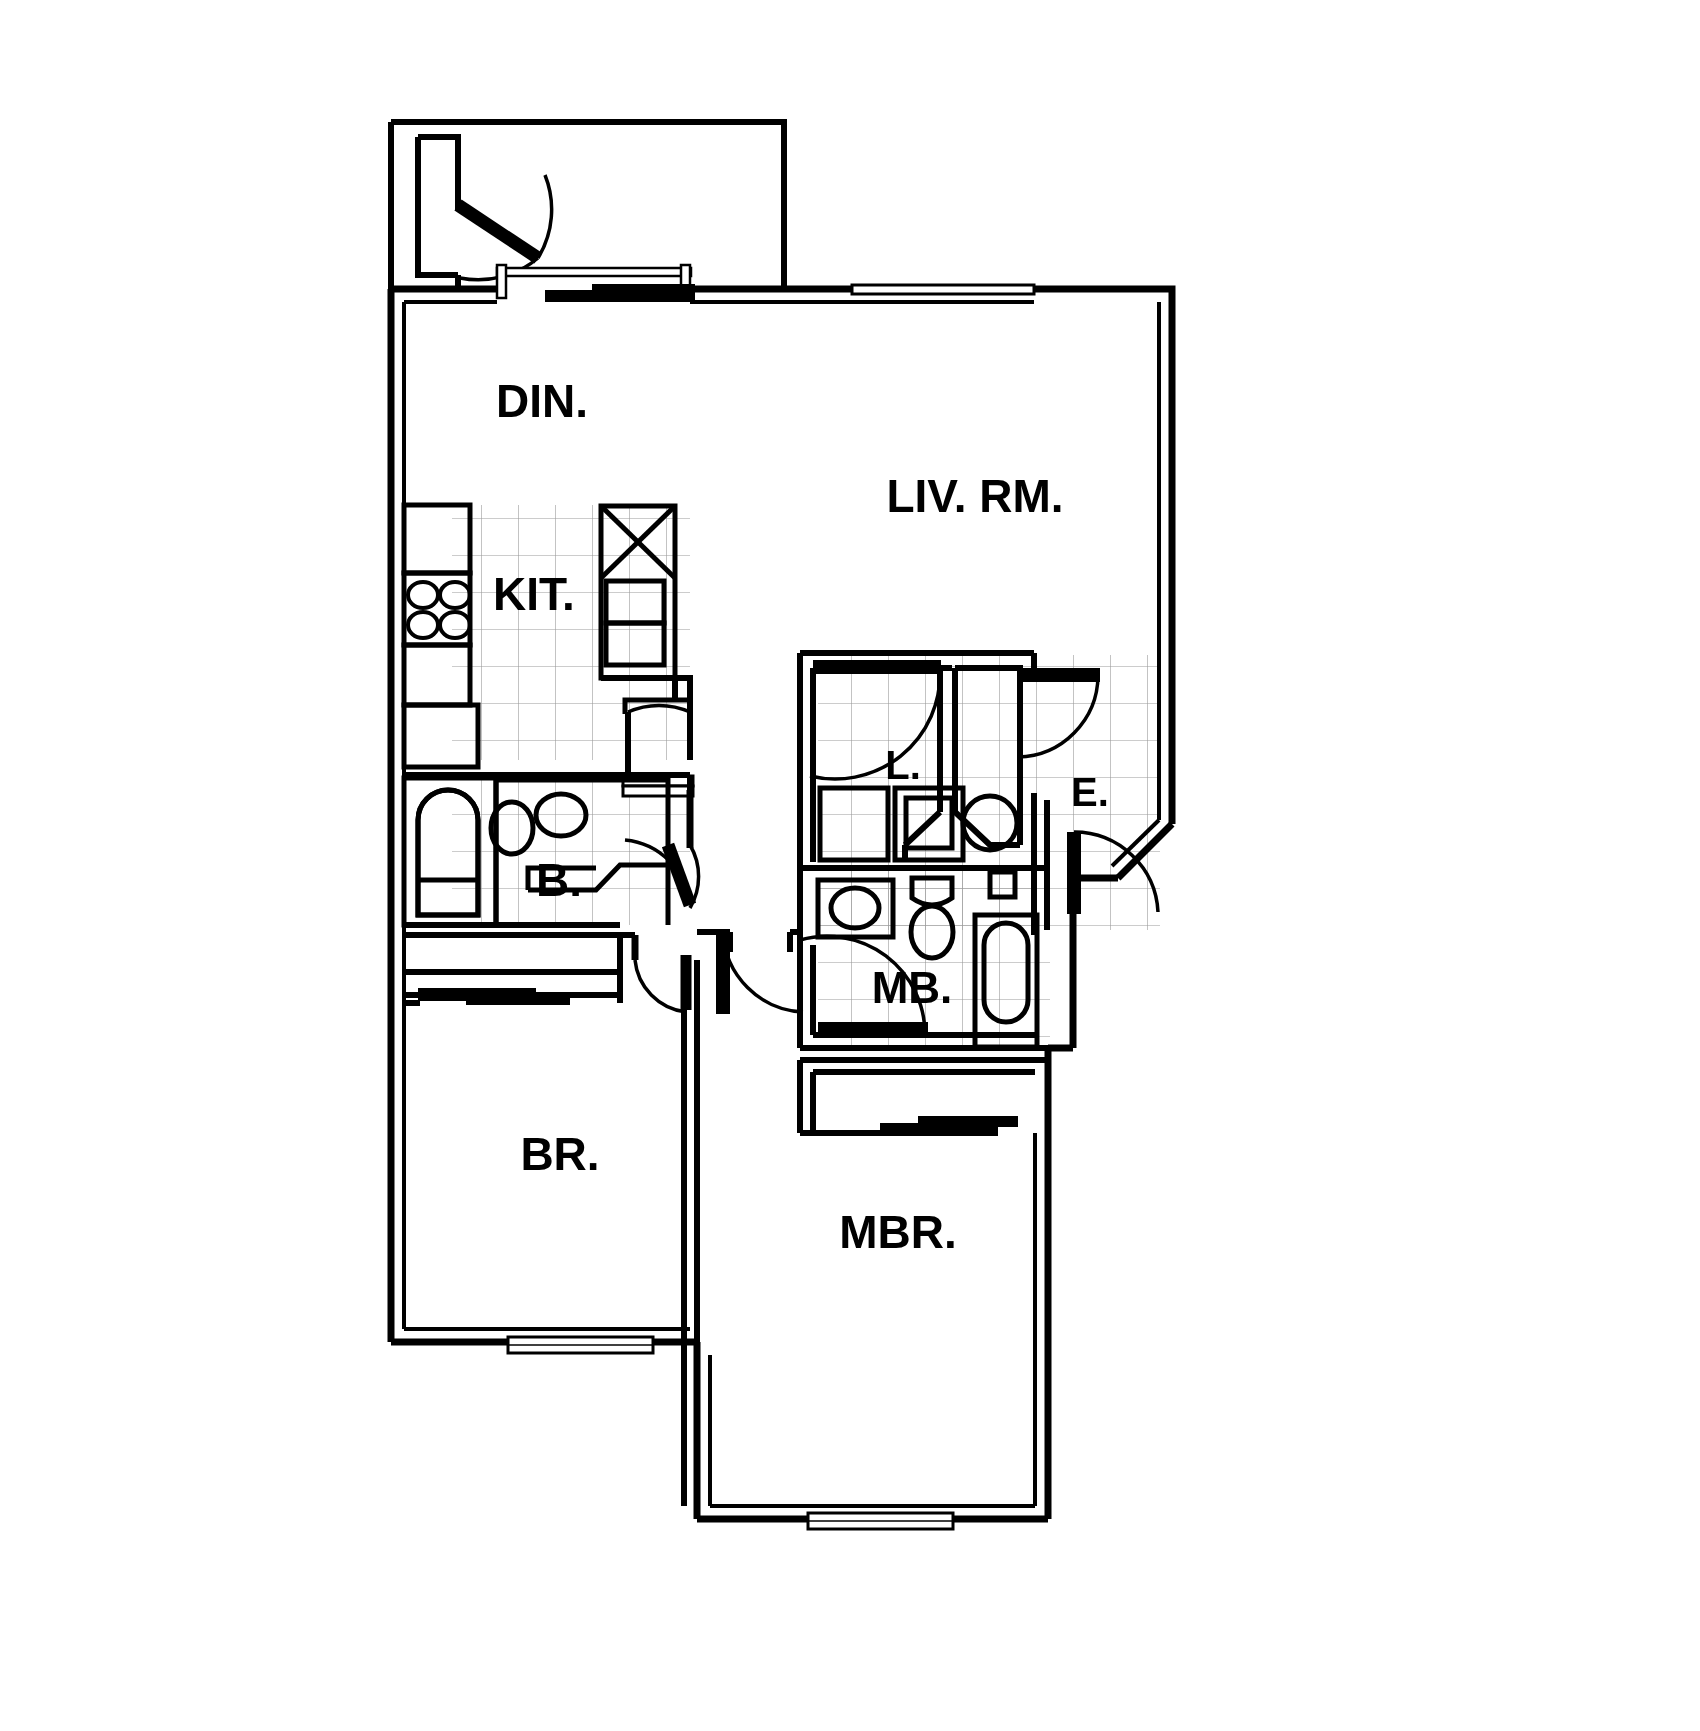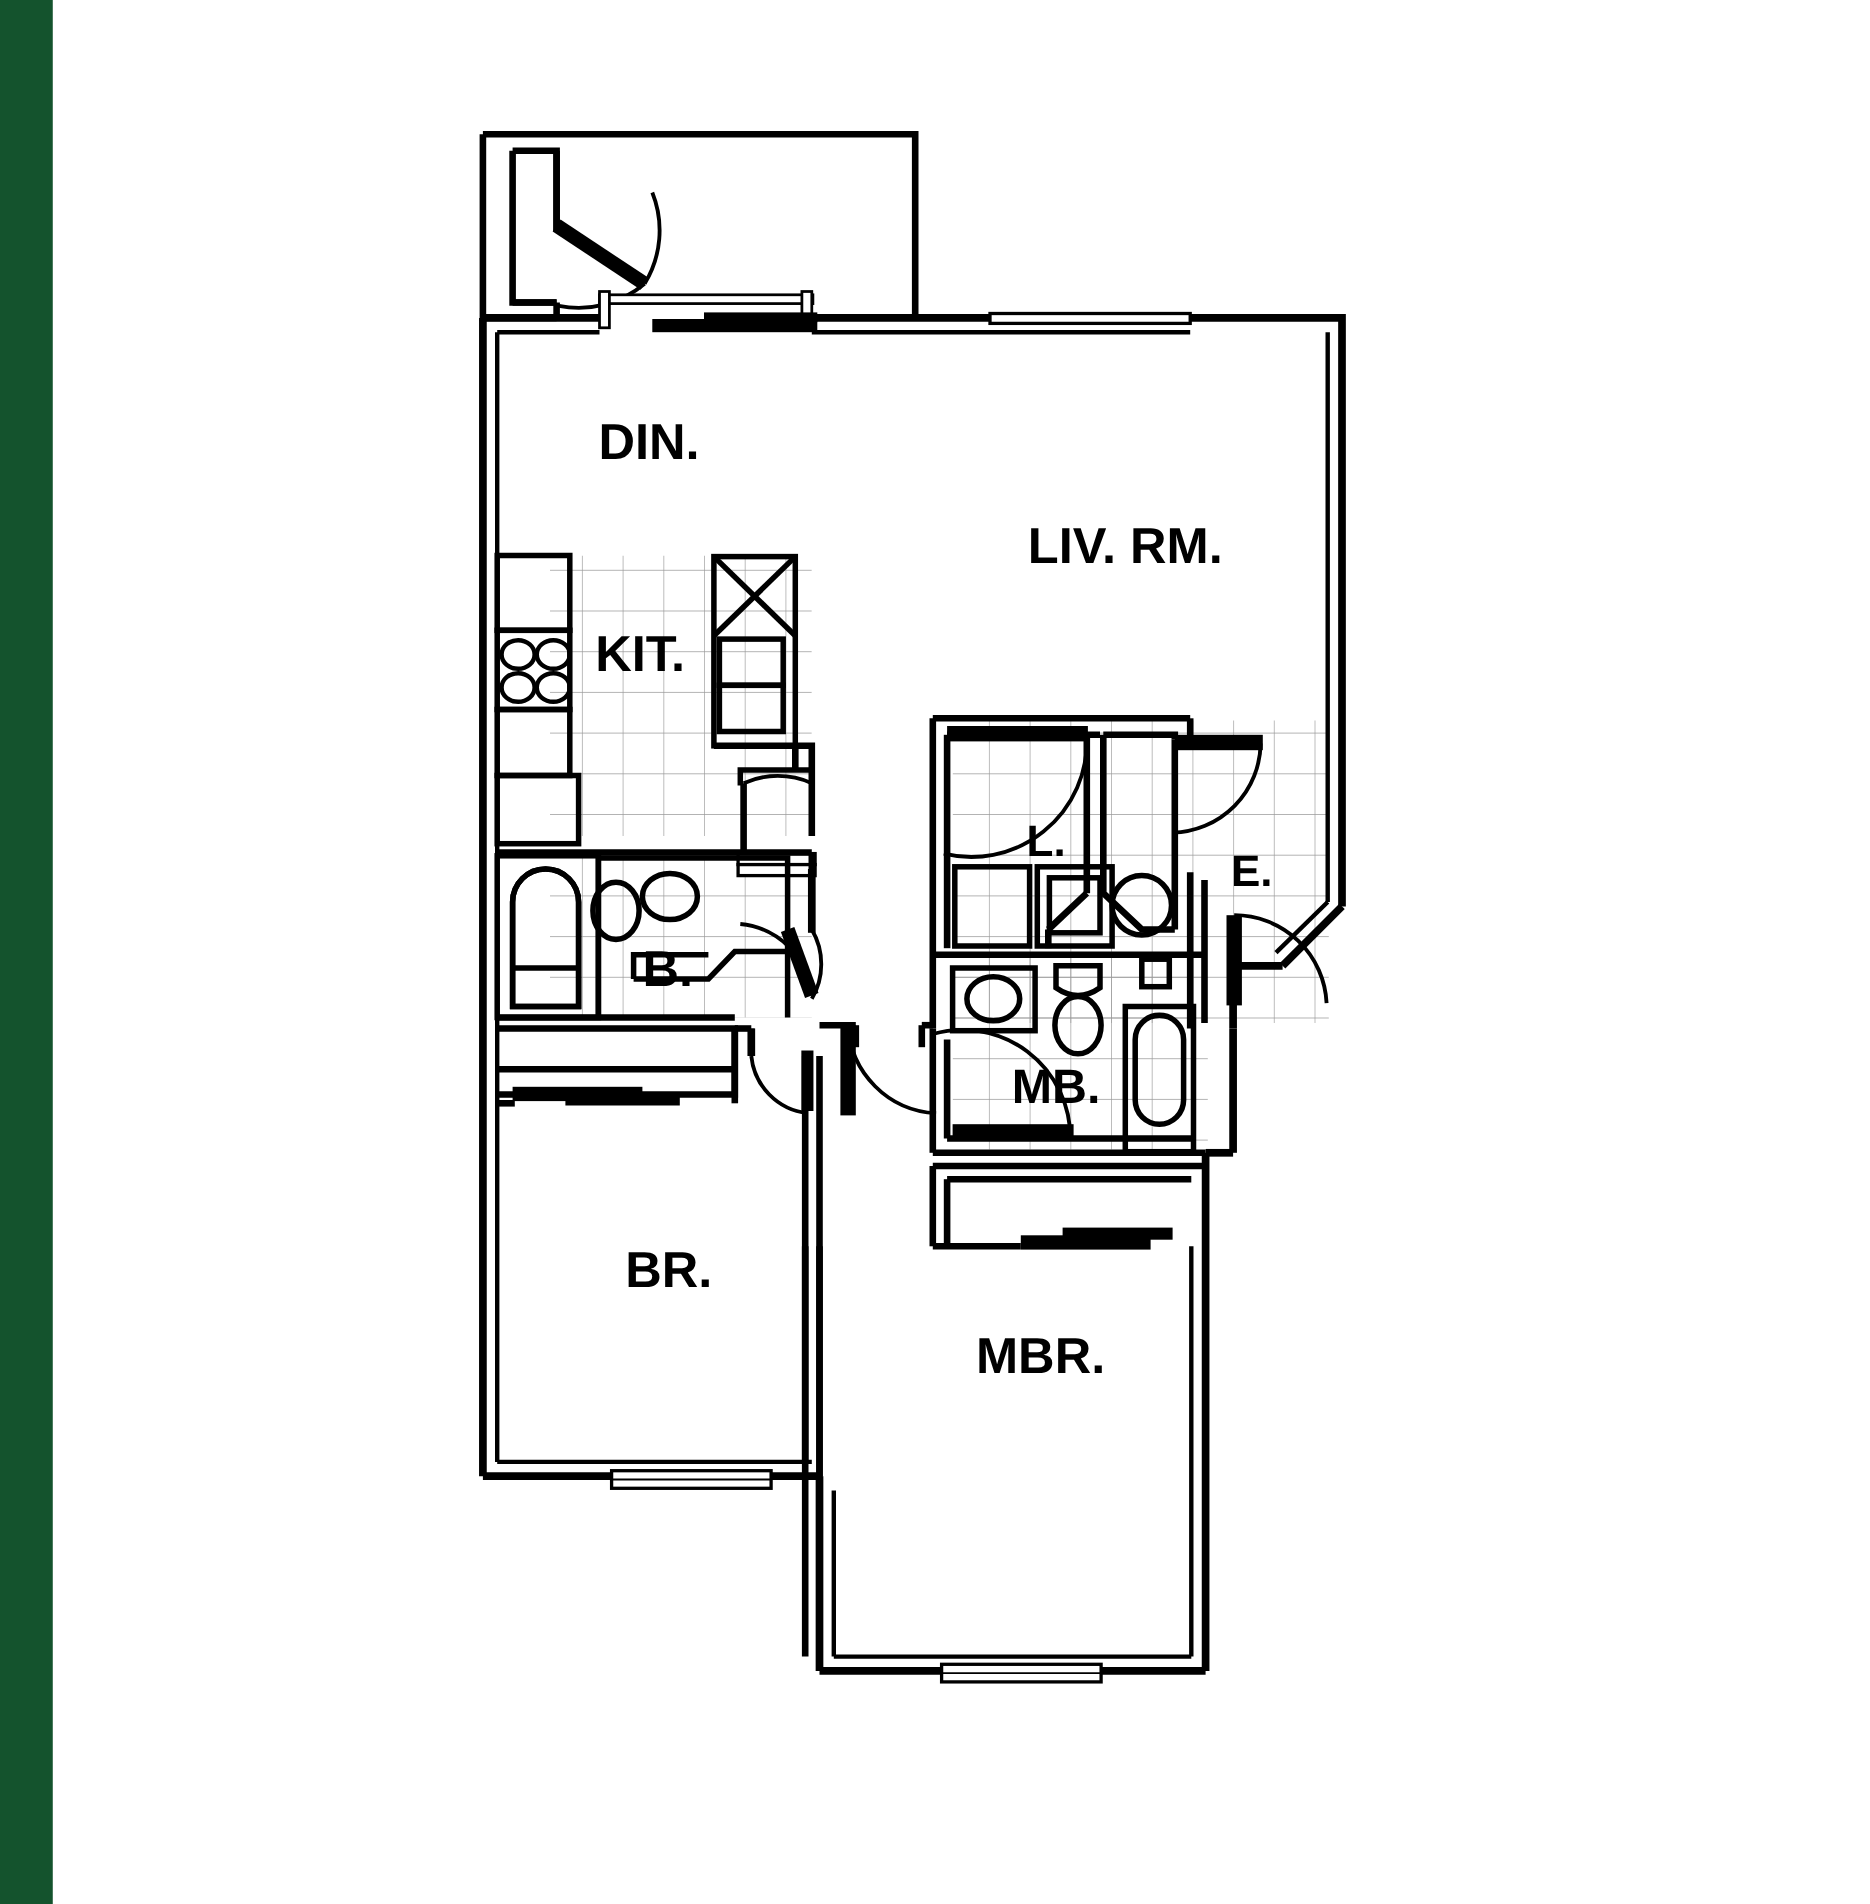--- a/index.html
+++ b/index.html
@@ -11,21 +11,20 @@
     width: 1700px;
     height: 1731px;
     font-family: "Liberation Sans", sans-serif;
     overflow: hidden;
   }
   #floorplan-root {
     position: relative;
     width: 1556px;
     height: 1731px;
     background: #14532d;
-    padding-left: 48px;
   }
   svg#plan {
     display: block;
     width: 1700px;
     height: 1731px;
     background: #ffffff;
   }
   .room-label {
     font-family: "Liberation Sans", sans-serif;
     font-weight: 700;

